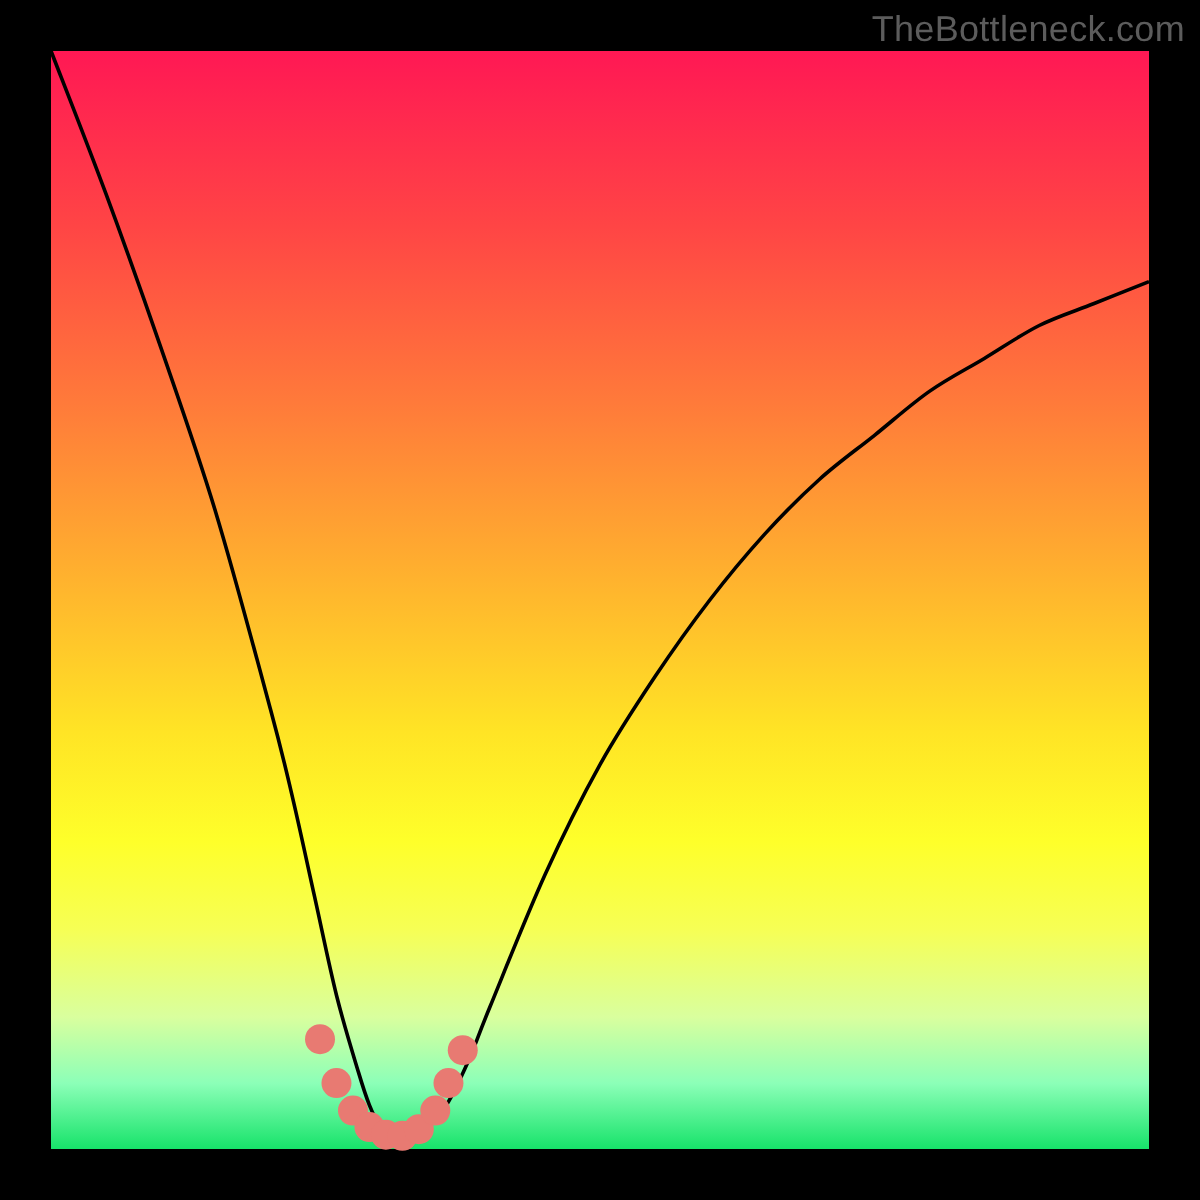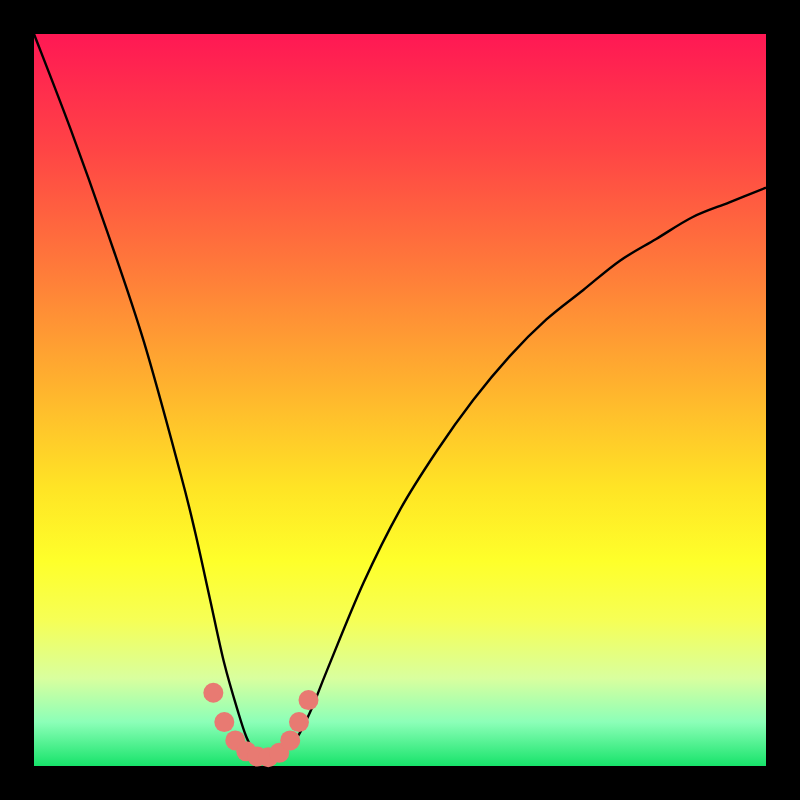--- a/index.html
+++ b/index.html
@@ -78,14 +78,15 @@
           <circle cx="234.24" cy="723.22" r="10" fill="#e87a72"></circle>
           <circle cx="245.22" cy="718.82" r="10" fill="#e87a72"></circle>
           <circle cx="256.20" cy="706.38" r="10" fill="#e87a72"></circle>
           <circle cx="264.98" cy="688.08" r="10" fill="#e87a72"></circle>
           <circle cx="274.50" cy="666.12" r="10" fill="#e87a72"></circle>
         </g>
     </svg>
 
   </div>
 
+  <div class="watermark">TheBottleneck.com</div>
 
 </div>
 
 </body></html>

